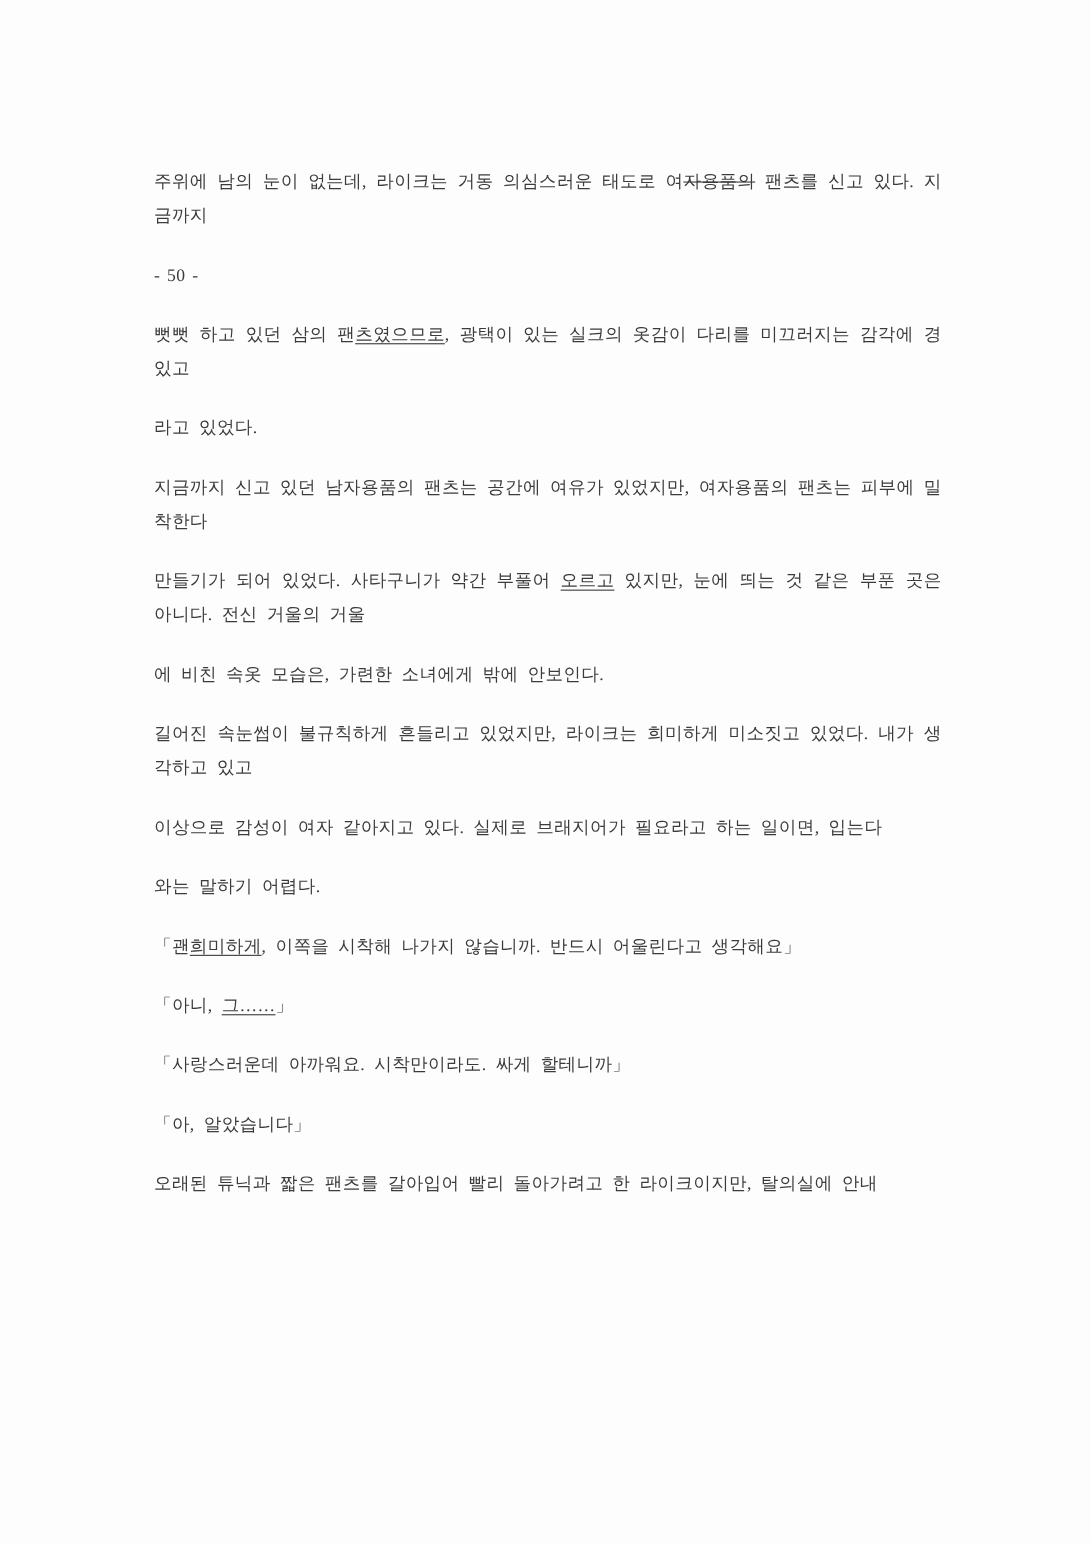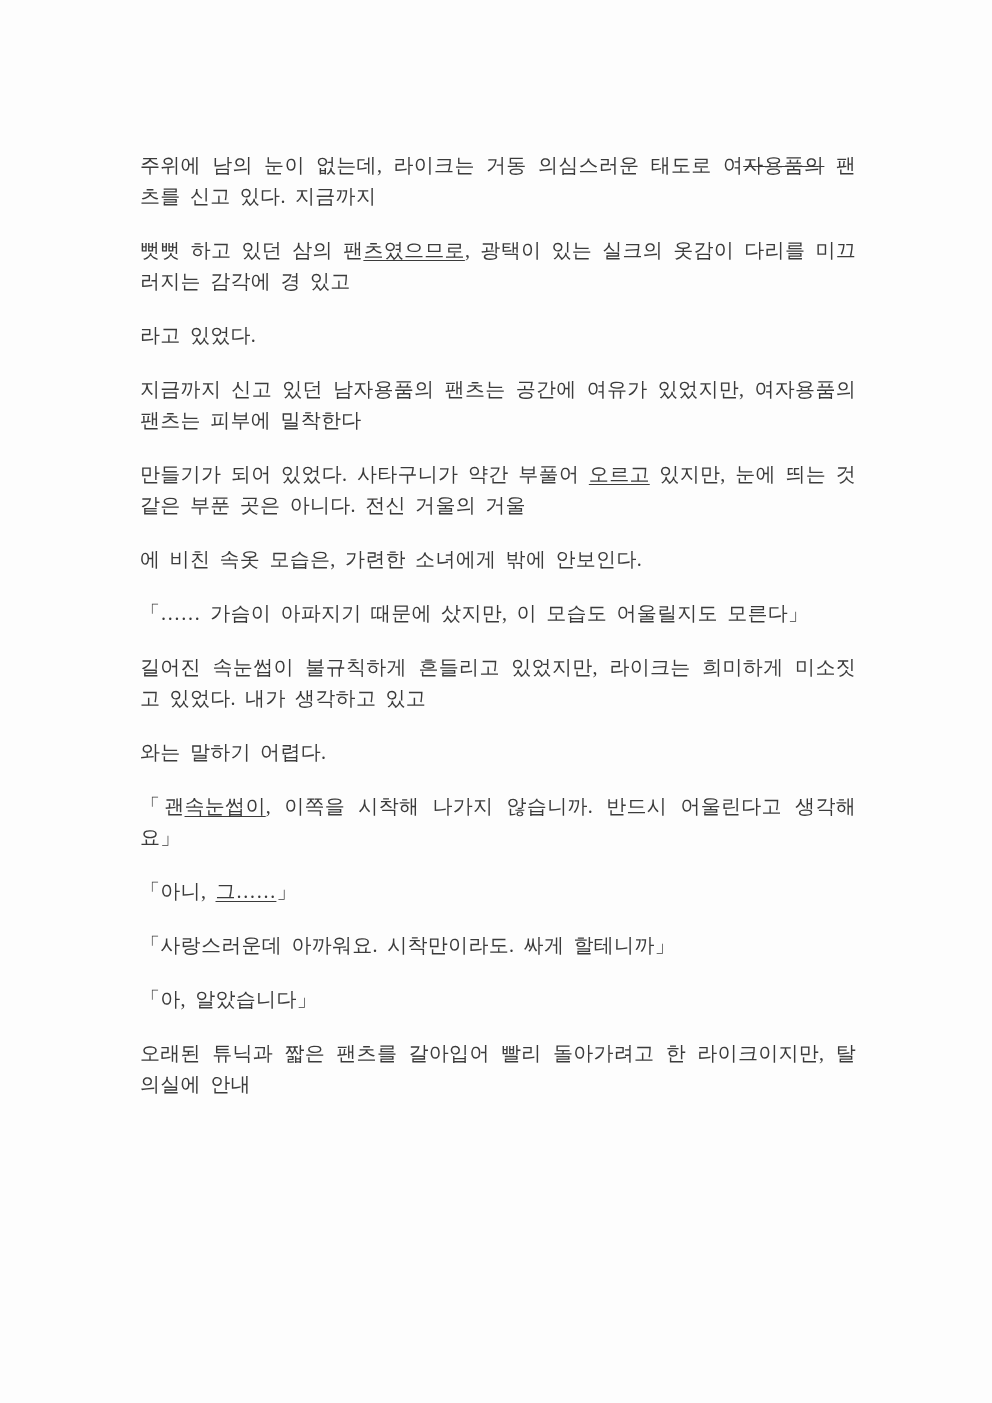--- a/index.html
+++ b/index.html
@@ -18,21 +18,21 @@
     color: #3b3b3b;
   }
   .body-text {
     position: absolute;
     top: 150px;
     left: 140px;
     width: 716px;
   }
   p.para {
     margin: 0 0 23px 0;
-    font-size: 20px;
+    font-size: 16px;
     line-height: 31px;
     text-align: justify;
     word-spacing: 4px;
     letter-spacing: 0.3px;
     white-space: normal;
   }
   p.para.pagenum {
     text-align: left;
     word-spacing: 2px;
   }
@@ -45,27 +45,28 @@
     text-decoration: line-through;
     text-decoration-thickness: 1px;
   }
 </style>
 </head>
 <body>
 
 <div class="page">
   <div class="body-text">
       <p class="para"><span>주위에 남의 눈이 없는데, 라이크는 거동 의심스러운 태도로 여</span><span class="s">자용품의</span><span> 팬츠를 신고 있다. 지금까지</span></p>
+      <p class="para pagenum"><span>- 50 -</span></p>
       <p class="para"><span>뻣뻣 하고 있던 삼의 팬</span><span class="u">츠였으므로</span><span>, 광택이 있는 실크의 옷감이 다리를 미끄러지는 감각에 경 있고</span></p>
       <p class="para"><span>라고 있었다.</span></p>
       <p class="para"><span>지금까지 신고 있던 남자용품의 팬츠는 공간에 여유가 있었지만, 여자용품의 팬츠는 피부에 밀착한다</span></p>
       <p class="para"><span>만들기가 되어 있었다. 사타구니가 약간 부풀어 </span><span class="u">오르고</span><span> 있지만, 눈에 띄는 것 같은 부푼 곳은 아니다. 전신 거울의 거울</span></p>
       <p class="para"><span>에 비친 속옷 모습은, 가련한 소녀에게 밖에 안보인다.</span></p>
-      <p class="para"><span>「…… 가슴이 아파지기 때문에 샀지만, 이 모습도 어울릴지도 모른다」</span></p>
       <p class="para"><span>길어진 속눈썹이 불규칙하게 흔들리고 있었지만, 라이크는 희미하게 미소짓고 있었다. 내가 생각하고 있고</span></p>
+      <p class="para"><span>이상으로 감성이 여자 같아지고 있다. 실제로 브래지어가 필요라고 하는 일이면, 입는다</span></p>
       <p class="para"><span>와는 말하기 어렵다.</span></p>
-      <p class="para"><span>「괜</span><span class="u">속눈썹이</span><span>, 이쪽을 시착해 나가지 않습니까. 반드시 어울린다고 생각해요」</span></p>
+      <p class="para"><span>「괜</span><span class="u">희미하게</span><span>, 이쪽을 시착해 나가지 않습니까. 반드시 어울린다고 생각해요」</span></p>
       <p class="para"><span>「아니, </span><span class="u">그……</span><span>」</span></p>
       <p class="para"><span>「사랑스러운데 아까워요. 시착만이라도. 싸게 할테니까」</span></p>
       <p class="para"><span>「아, 알았습니다」</span></p>
       <p class="para"><span>오래된 튜닉과 짧은 팬츠를 갈아입어 빨리 돌아가려고 한 라이크이지만, 탈의실에 안내</span></p>
     </div>
 </div>
 
 </body></html>

